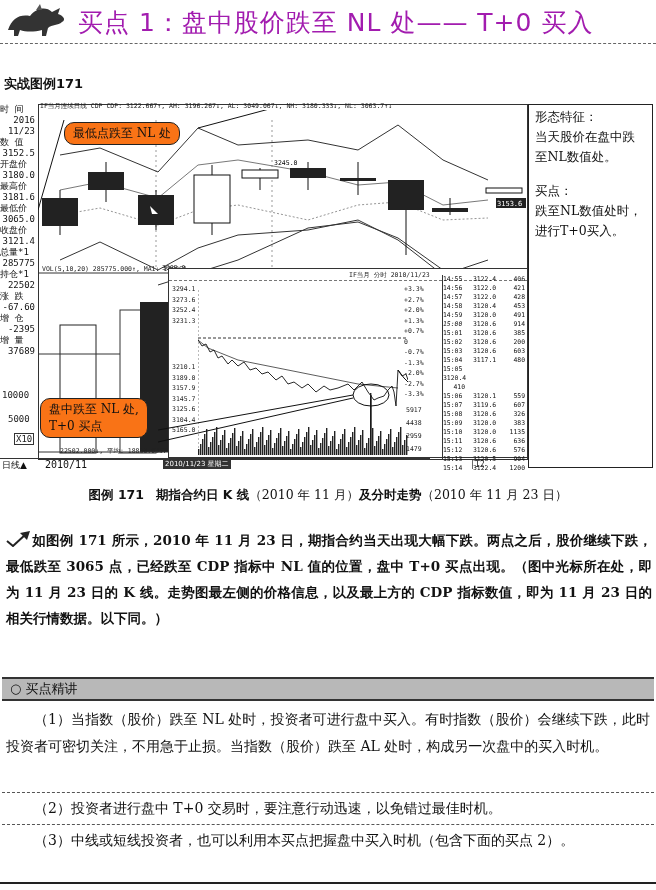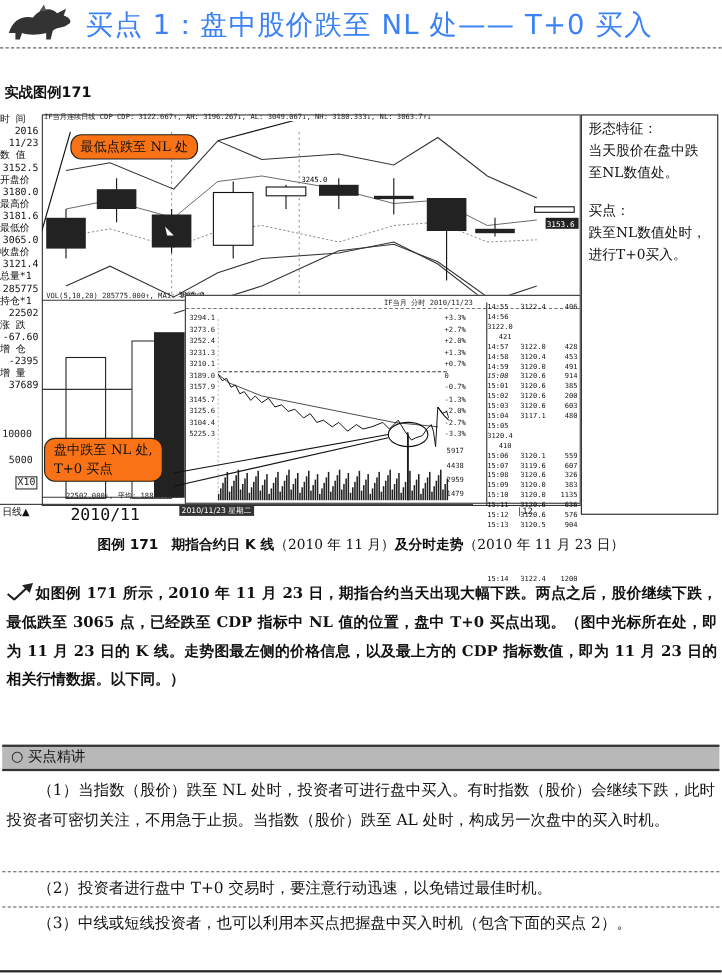--- a/index.html
+++ b/index.html
@@ -1,20 +1,20 @@
 <!DOCTYPE html>
 <html><head>
 <meta charset="utf-8">
 <style>
   html,body{margin:0;padding:0;background:#fff;}
   body{width:656px;height:890px;position:relative;overflow:hidden;font-family:"DejaVu Serif",serif;color:#111;}
   .abs{position:absolute;}
   .header{left:0;top:0;width:656px;height:50px;}
   .bull{left:6px;top:4px;width:62px;height:34px;}
-  .htitle{left:78px;top:6px;font-family:"DejaVu Sans",sans-serif;font-size:25px;letter-spacing:1px;color:#3b82f6;white-space:nowrap;}
+  .htitle{left:78px;top:6px;font-family:"DejaVu Sans",sans-serif;font-size:25px;letter-spacing:1px;color:#a21caf;white-space:nowrap;}
   .hrule{left:0;top:43px;width:656px;border-top:1px dashed #666;}
   .seclabel{left:4px;top:75px;font-family:"DejaVu Sans",sans-serif;font-weight:bold;font-size:13px;}
   .sidepanel{left:0;top:104px;width:37px;height:354px;font-family:"DejaVu Sans Mono",monospace;font-size:9px;line-height:11px;text-align:right;}
   .sidepanel div{padding-right:2px;}
   .lbl{text-align:left !important;}
   .cdp-line{left:40px;top:102px;font-family:"DejaVu Sans Mono",monospace;font-size:6.5px;white-space:nowrap;color:#222;}
   .callout{background:#f97316;border:1.5px solid #222;border-radius:10px;font-family:"DejaVu Serif",serif;font-size:12px;padding:2px 8px;white-space:nowrap;}
   .notebox{left:528px;top:104px;width:125px;height:364px;border:1.5px solid #222;background:#fff;font-size:12.5px;line-height:20px;padding:2px 6px;box-sizing:border-box;}
   .notebox p{margin:0;}
   .caption{left:0;top:487px;width:656px;text-align:center;font-size:12.5px;white-space:nowrap;}
@@ -117,39 +117,39 @@
 </svg>
 
 <div class="abs tick" style="left:42px;top:265px;">VOL(5,10,20) 285775.000↑, MA1: 118861</div>
 <div class="abs tick" style="left:60px;top:447px;">22502.000↓, 平均: 18830.0357</div>
 <div class="abs tick" style="left:2px;top:390px;font-size:9px;">10000</div>
 <div class="abs tick" style="left:8px;top:414px;font-size:9px;">5000</div>
 <div class="abs tick" style="left:14px;top:433px;font-size:9px;border:1px solid #333;padding:0 1px;">X10</div>
 
 <div class="abs" style="left:0;top:458px;width:430px;border-top:1px solid #333;"></div>
 <div class="abs" style="left:2px;top:459px;font-family:'DejaVu Sans',sans-serif;font-size:9px;">日线▲</div>
-<div class="abs" style="left:64px;top:459px;font-family:'DejaVu Sans Mono',monospace;font-size:15px;">2010/11</div>
+<div class="abs" style="left:45px;top:459px;font-family:'DejaVu Sans Mono',monospace;font-size:10px;">2010/11</div>
 <div class="abs" style="left:163px;top:459px;font-family:'DejaVu Sans',sans-serif;font-size:7px;background:#333;color:#fff;padding:0 2px;">2010/11/23 星期二</div>
 
 <div class="abs" style="left:168px;top:268px;width:360px;height:190px;background:#fff;border:1px solid #333;box-sizing:border-box;">
   <div class="abs tick" style="left:180px;top:2px;">IF当月 分时 2010/11/23</div>
   <div class="abs" style="left:0;top:11px;width:358px;border-top:1px dashed #777;"></div>
 </div>
 <div class="abs" id="price-ticks" style="left:172px;top:285px;">
     <div class="tick" style="height: 10.5px;">3294.1</div>
     <div class="tick" style="height: 10.5px;">3273.6</div>
     <div class="tick" style="height: 10.5px;">3252.4</div>
     <div class="tick" style="height: 10.5px;">3231.3</div>
-    <div class="tick" style="height: 10.5px;">3210.1</div>
+    <div class="tick" style="height: 10.5px; margin-top: 36px;">3210.1</div>
     <div class="tick" style="height: 10.5px;">3189.0</div>
     <div class="tick" style="height: 10.5px;">3157.9</div>
     <div class="tick" style="height: 10.5px;">3145.7</div>
     <div class="tick" style="height: 10.5px;">3125.6</div>
     <div class="tick" style="height: 10.5px;">3104.4</div>
-    <div class="tick" style="height: 10.5px;">5225.3</div>
+    <div class="tick" style="height: 10.5px;">5165.0</div>
   </div>
 <div class="abs" id="pct-ticks" style="left:404px;top:285px;">
     <div class="tick" style="height: 10.5px;">+3.3%</div>
     <div class="tick" style="height: 10.5px;">+2.7%</div>
     <div class="tick" style="height: 10.5px;">+2.0%</div>
     <div class="tick" style="height: 10.5px;">+1.3%</div>
     <div class="tick" style="height: 10.5px;">+0.7%</div>
     <div class="tick" style="height: 10.5px;">0</div>
     <div class="tick" style="height: 10.5px;">-0.7%</div>
     <div class="tick" style="height: 10.5px;">-1.3%</div>
@@ -285,21 +285,21 @@
   <line x1="155" y1="115" x2="-40" y2="150" stroke="#111"></line>
   <line x1="155" y1="118" x2="-40" y2="162" stroke="#111"></line>
 </svg>
 
 <div class="abs" style="left:442px;top:275px;width:86px;height:185px;border-left:1px solid #333;font-family:'DejaVu Sans Mono',monospace;font-size:6.4px;line-height:9px;" id="ticks">
     <div style="display: flex;">
       <span style="width: 30px;">14:55</span>
       <span style="width: 30px;">3122.4</span>
       <span style="width: 22px; text-align: right;">406</span>
     </div>
-    <div style="display: flex; flex-direction: column;">
+    <div style="display: flex;">
       <span style="width: 30px;">14:56</span>
       <span style="width: 30px;">3122.0</span>
       <span style="width: 22px; text-align: right;">421</span>
     </div>
     <div style="display: flex;">
       <span style="width: 30px;">14:57</span>
       <span style="width: 30px;">3122.0</span>
       <span style="width: 22px; text-align: right;">428</span>
     </div>
     <div style="display: flex;">
@@ -375,21 +375,21 @@
     <div style="display: flex;">
       <span style="width: 30px;">15:12</span>
       <span style="width: 30px;">3120.6</span>
       <span style="width: 22px; text-align: right;">576</span>
     </div>
     <div style="display: flex;">
       <span style="width: 30px;">15:13</span>
       <span style="width: 30px;">3120.5</span>
       <span style="width: 22px; text-align: right;">904</span>
     </div>
-    <div style="display: flex; margin-top: 40px;">
+    <div style="display: flex;">
       <span style="width: 30px;">15:14</span>
       <span style="width: 30px;">3122.4</span>
       <span style="width: 22px; text-align: right;">1200</span>
     </div>
   </div>
 <div class="abs tick" style="left:470px;top:460px;font-size:8px;">|12</div>
 
 <div class="abs callout" style="left:64px;top:122px;">最低点跌至 NL 处</div>
 <div class="abs callout" style="left:40px;top:398px;line-height:17px;">
   <div>盘中跌至 NL 处,</div>

